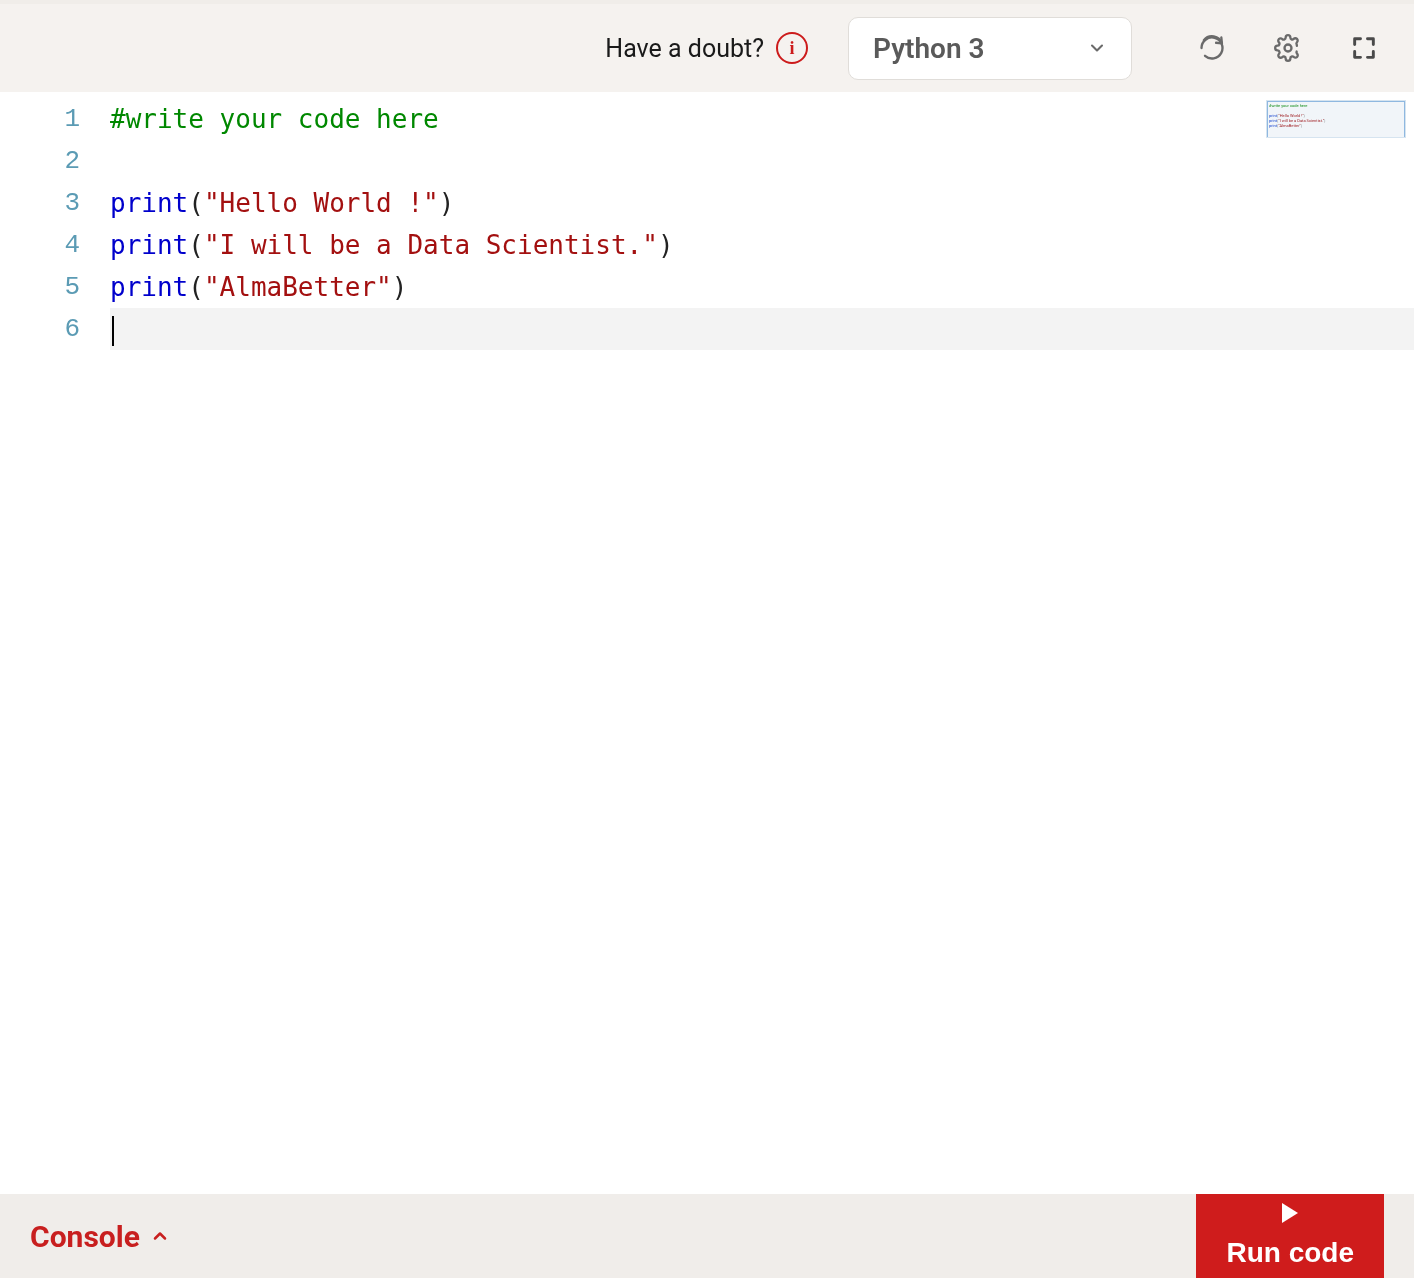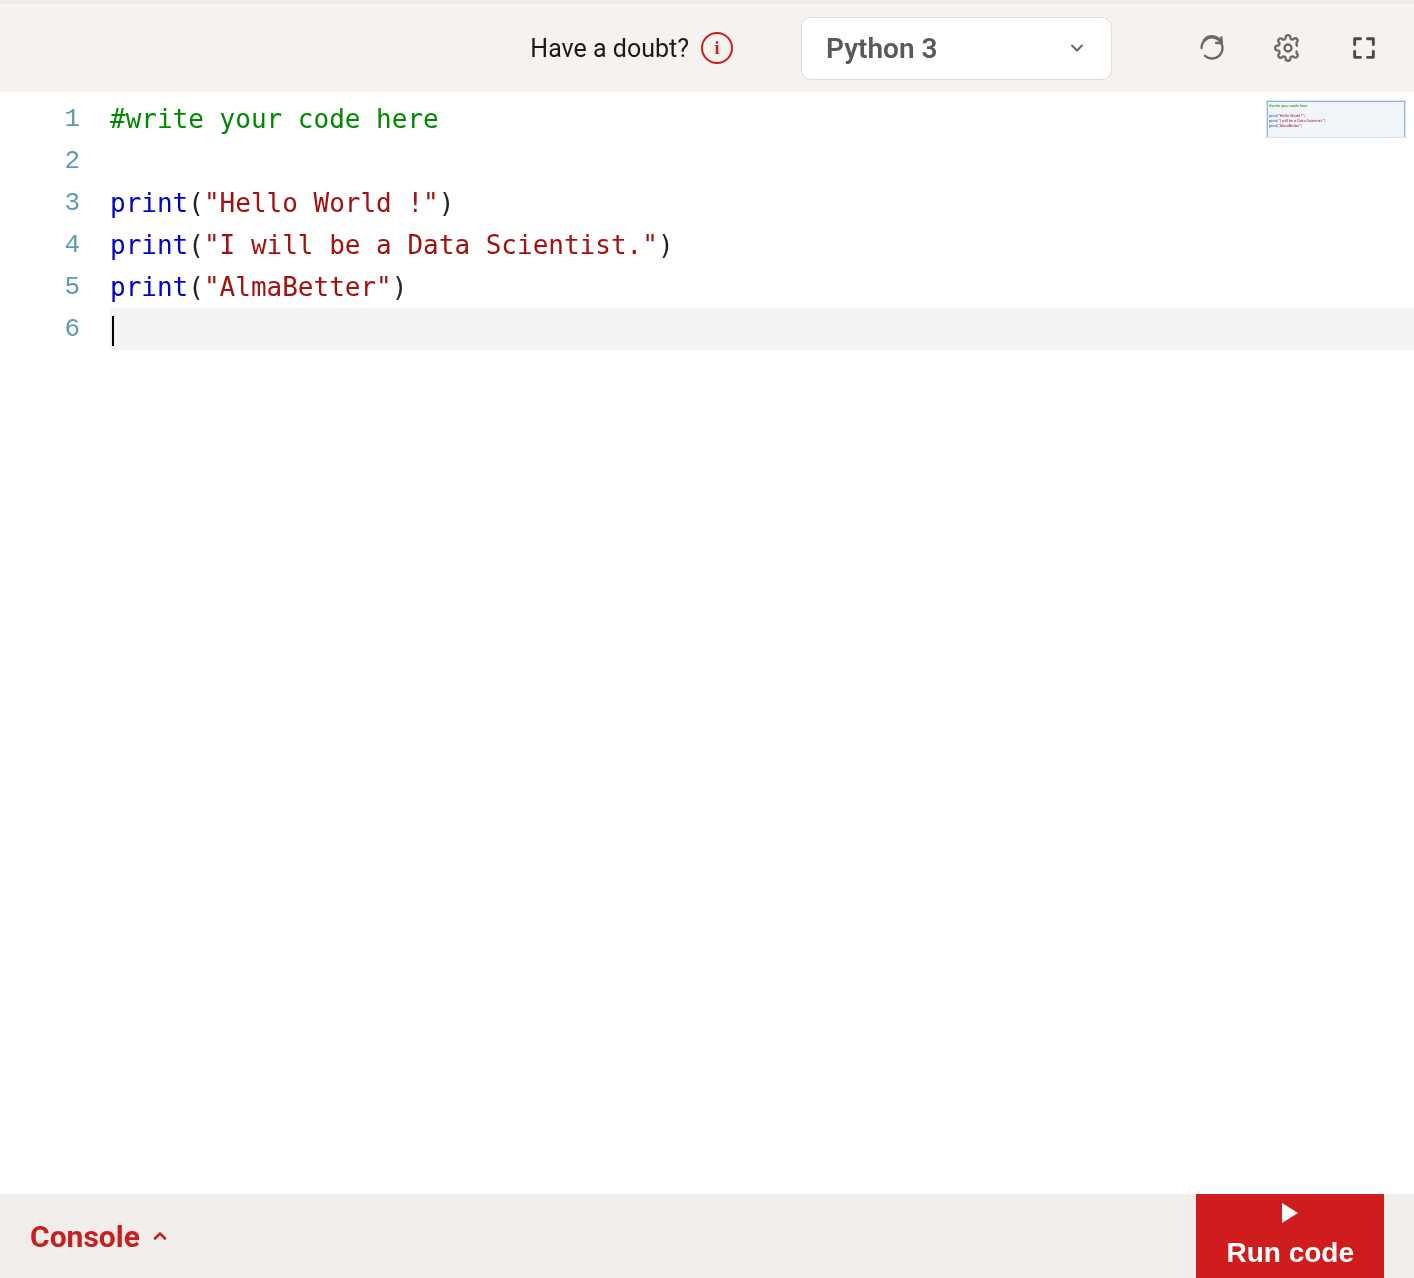--- a/index.html
+++ b/index.html
@@ -14,21 +14,20 @@
     .top-bar-spacer {
       height: 4px;
       background: #f0ede9;
     }
     .toolbar {
       display: flex;
       align-items: center;
       justify-content: flex-end;
       background: #f5f2ef;
       padding: 16px 30px;
-      gap: 20px;
       height: 88px;
     }
     .doubt-section {
       display: flex;
       align-items: center;
       gap: 12px;
       margin-right: 40px;
     }
     .doubt-text {
       font-size: 25px;
@@ -48,23 +47,22 @@
       font-weight: bold;
     }
     .lang-selector {
       display: flex;
       align-items: center;
       justify-content: space-between;
       background: #fff;
       border: 1px solid #e0ddd9;
       border-radius: 10px;
       padding: 14px 24px;
-      width: 311px;
-      cursor: pointer;
-      margin-left: 8px;
+      width: 284px;
+      cursor: pointer;
     }
     .lang-label {
       font-size: 28px;
       font-weight: 600;
       color: #5a5a5a;
     }
     .chevron-down {
       width: 20px;
       height: 20px;
     }

